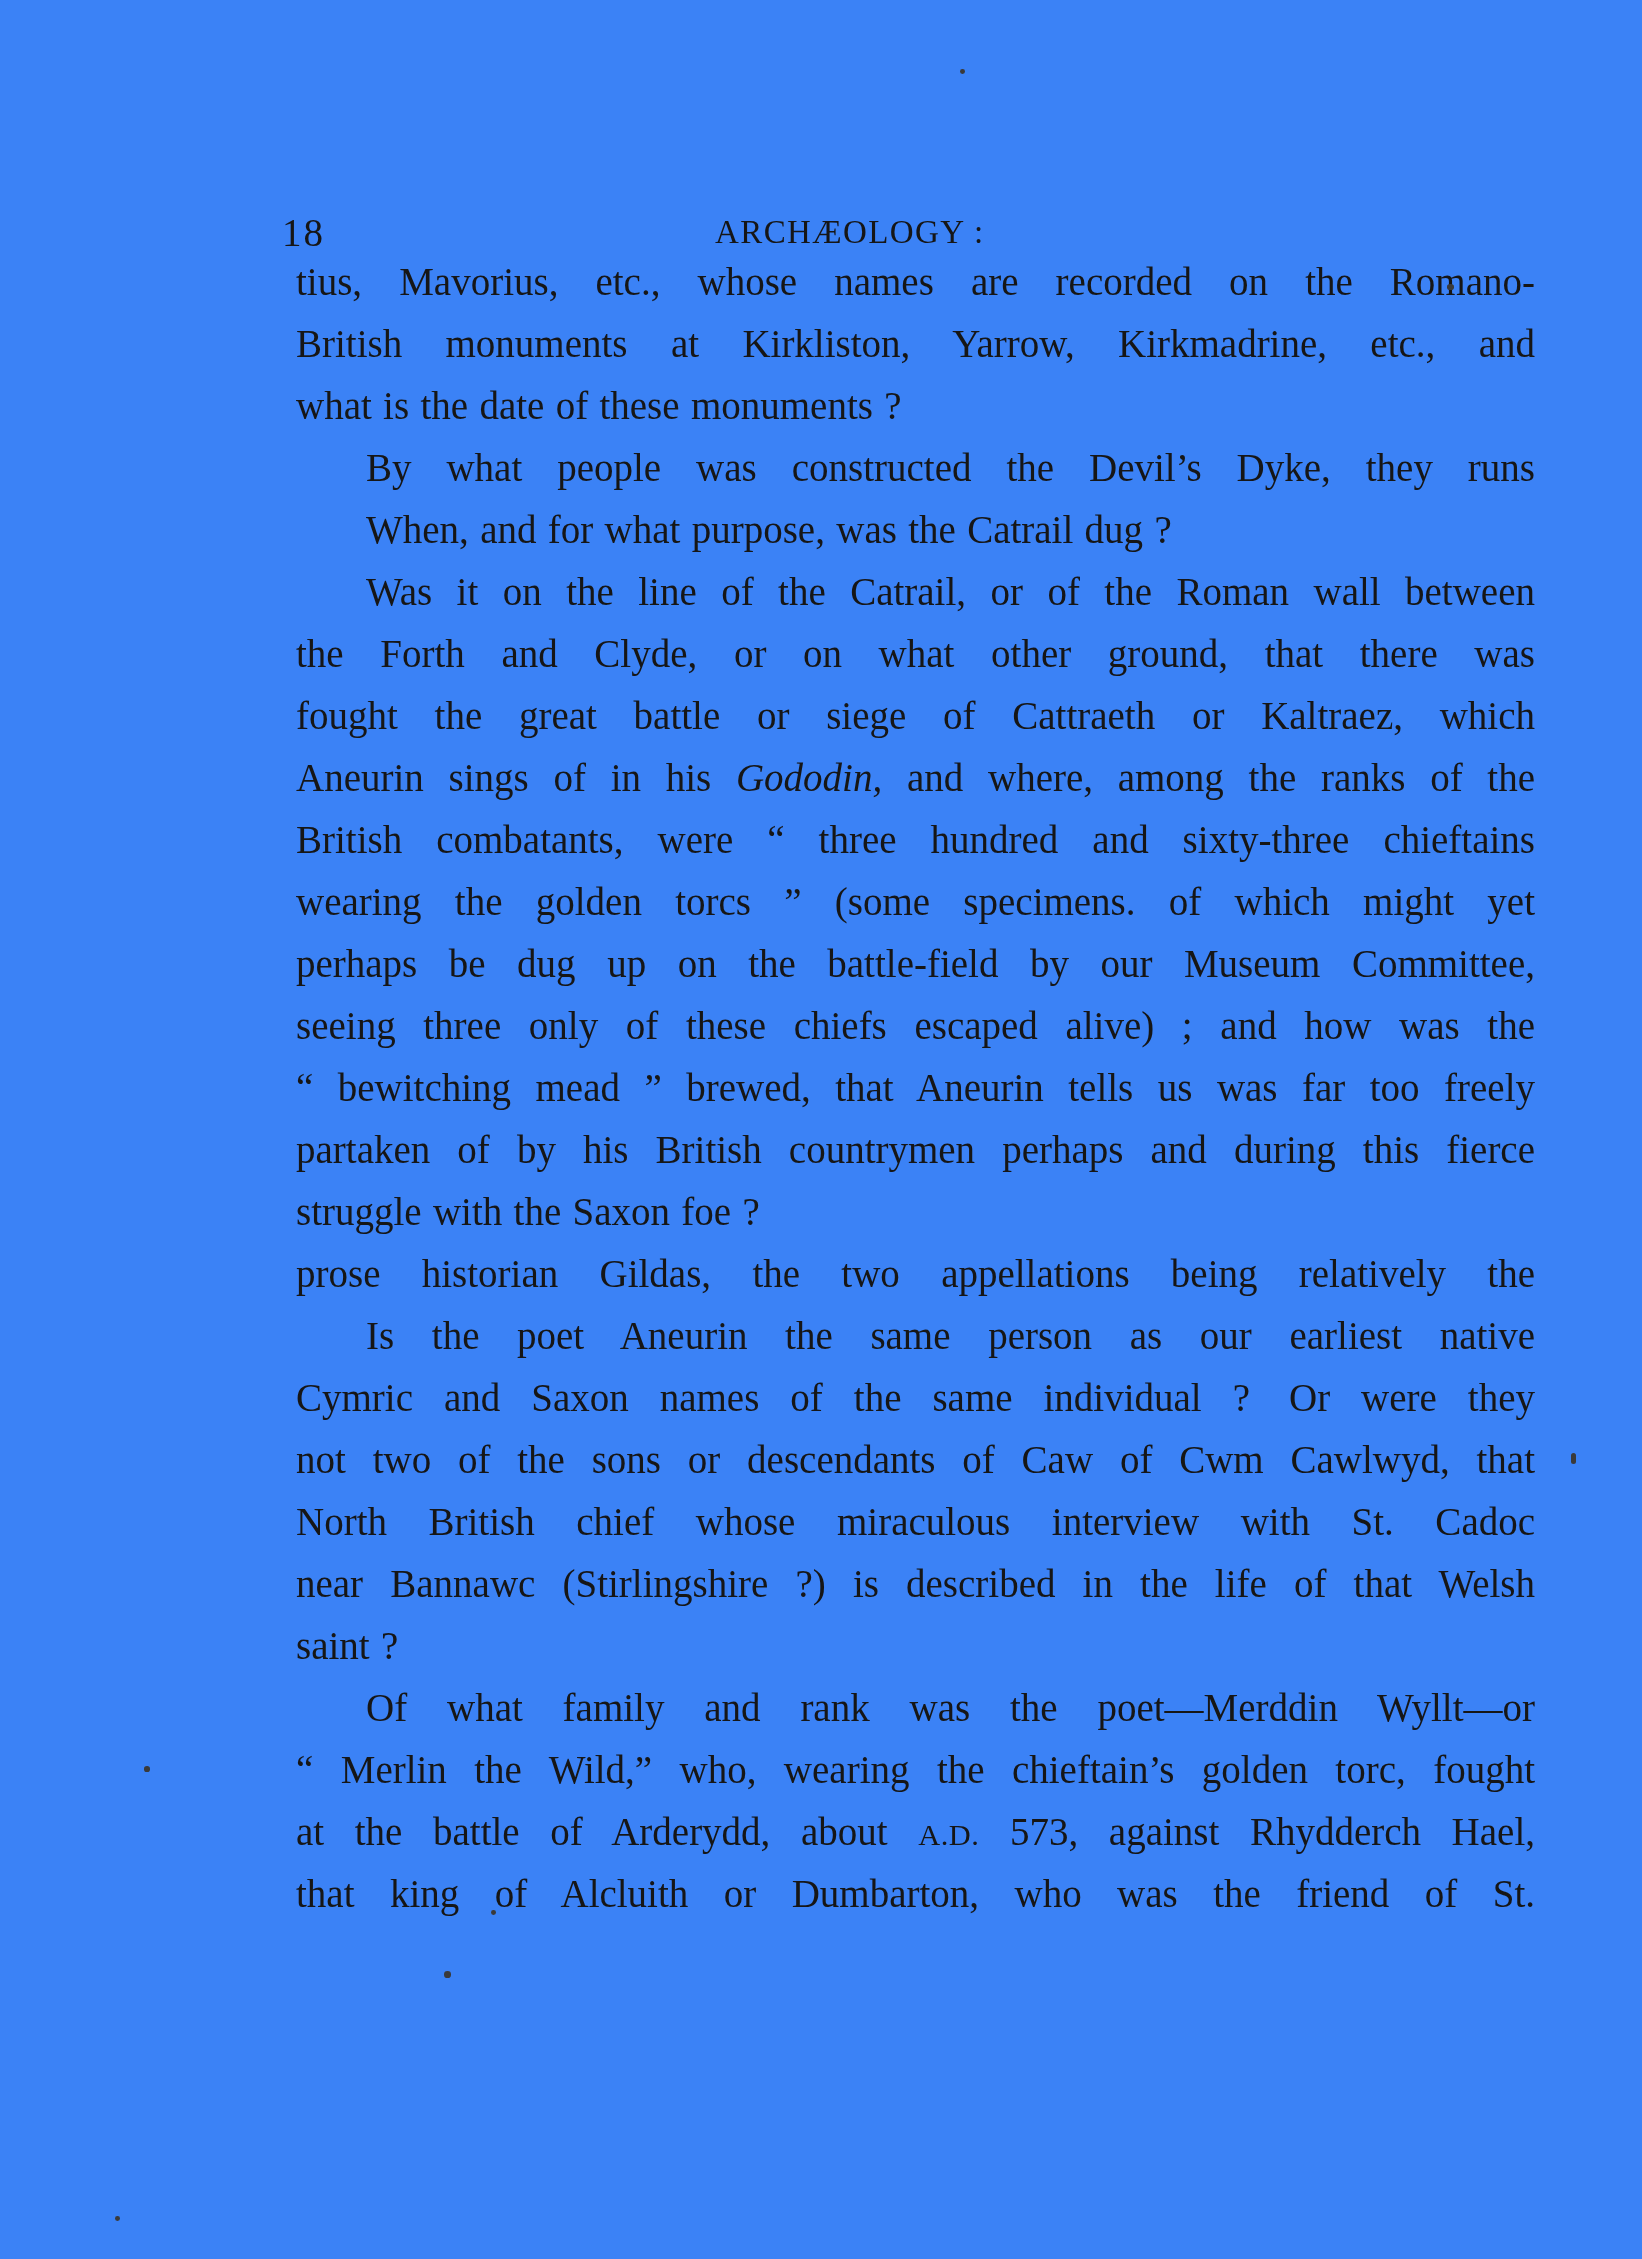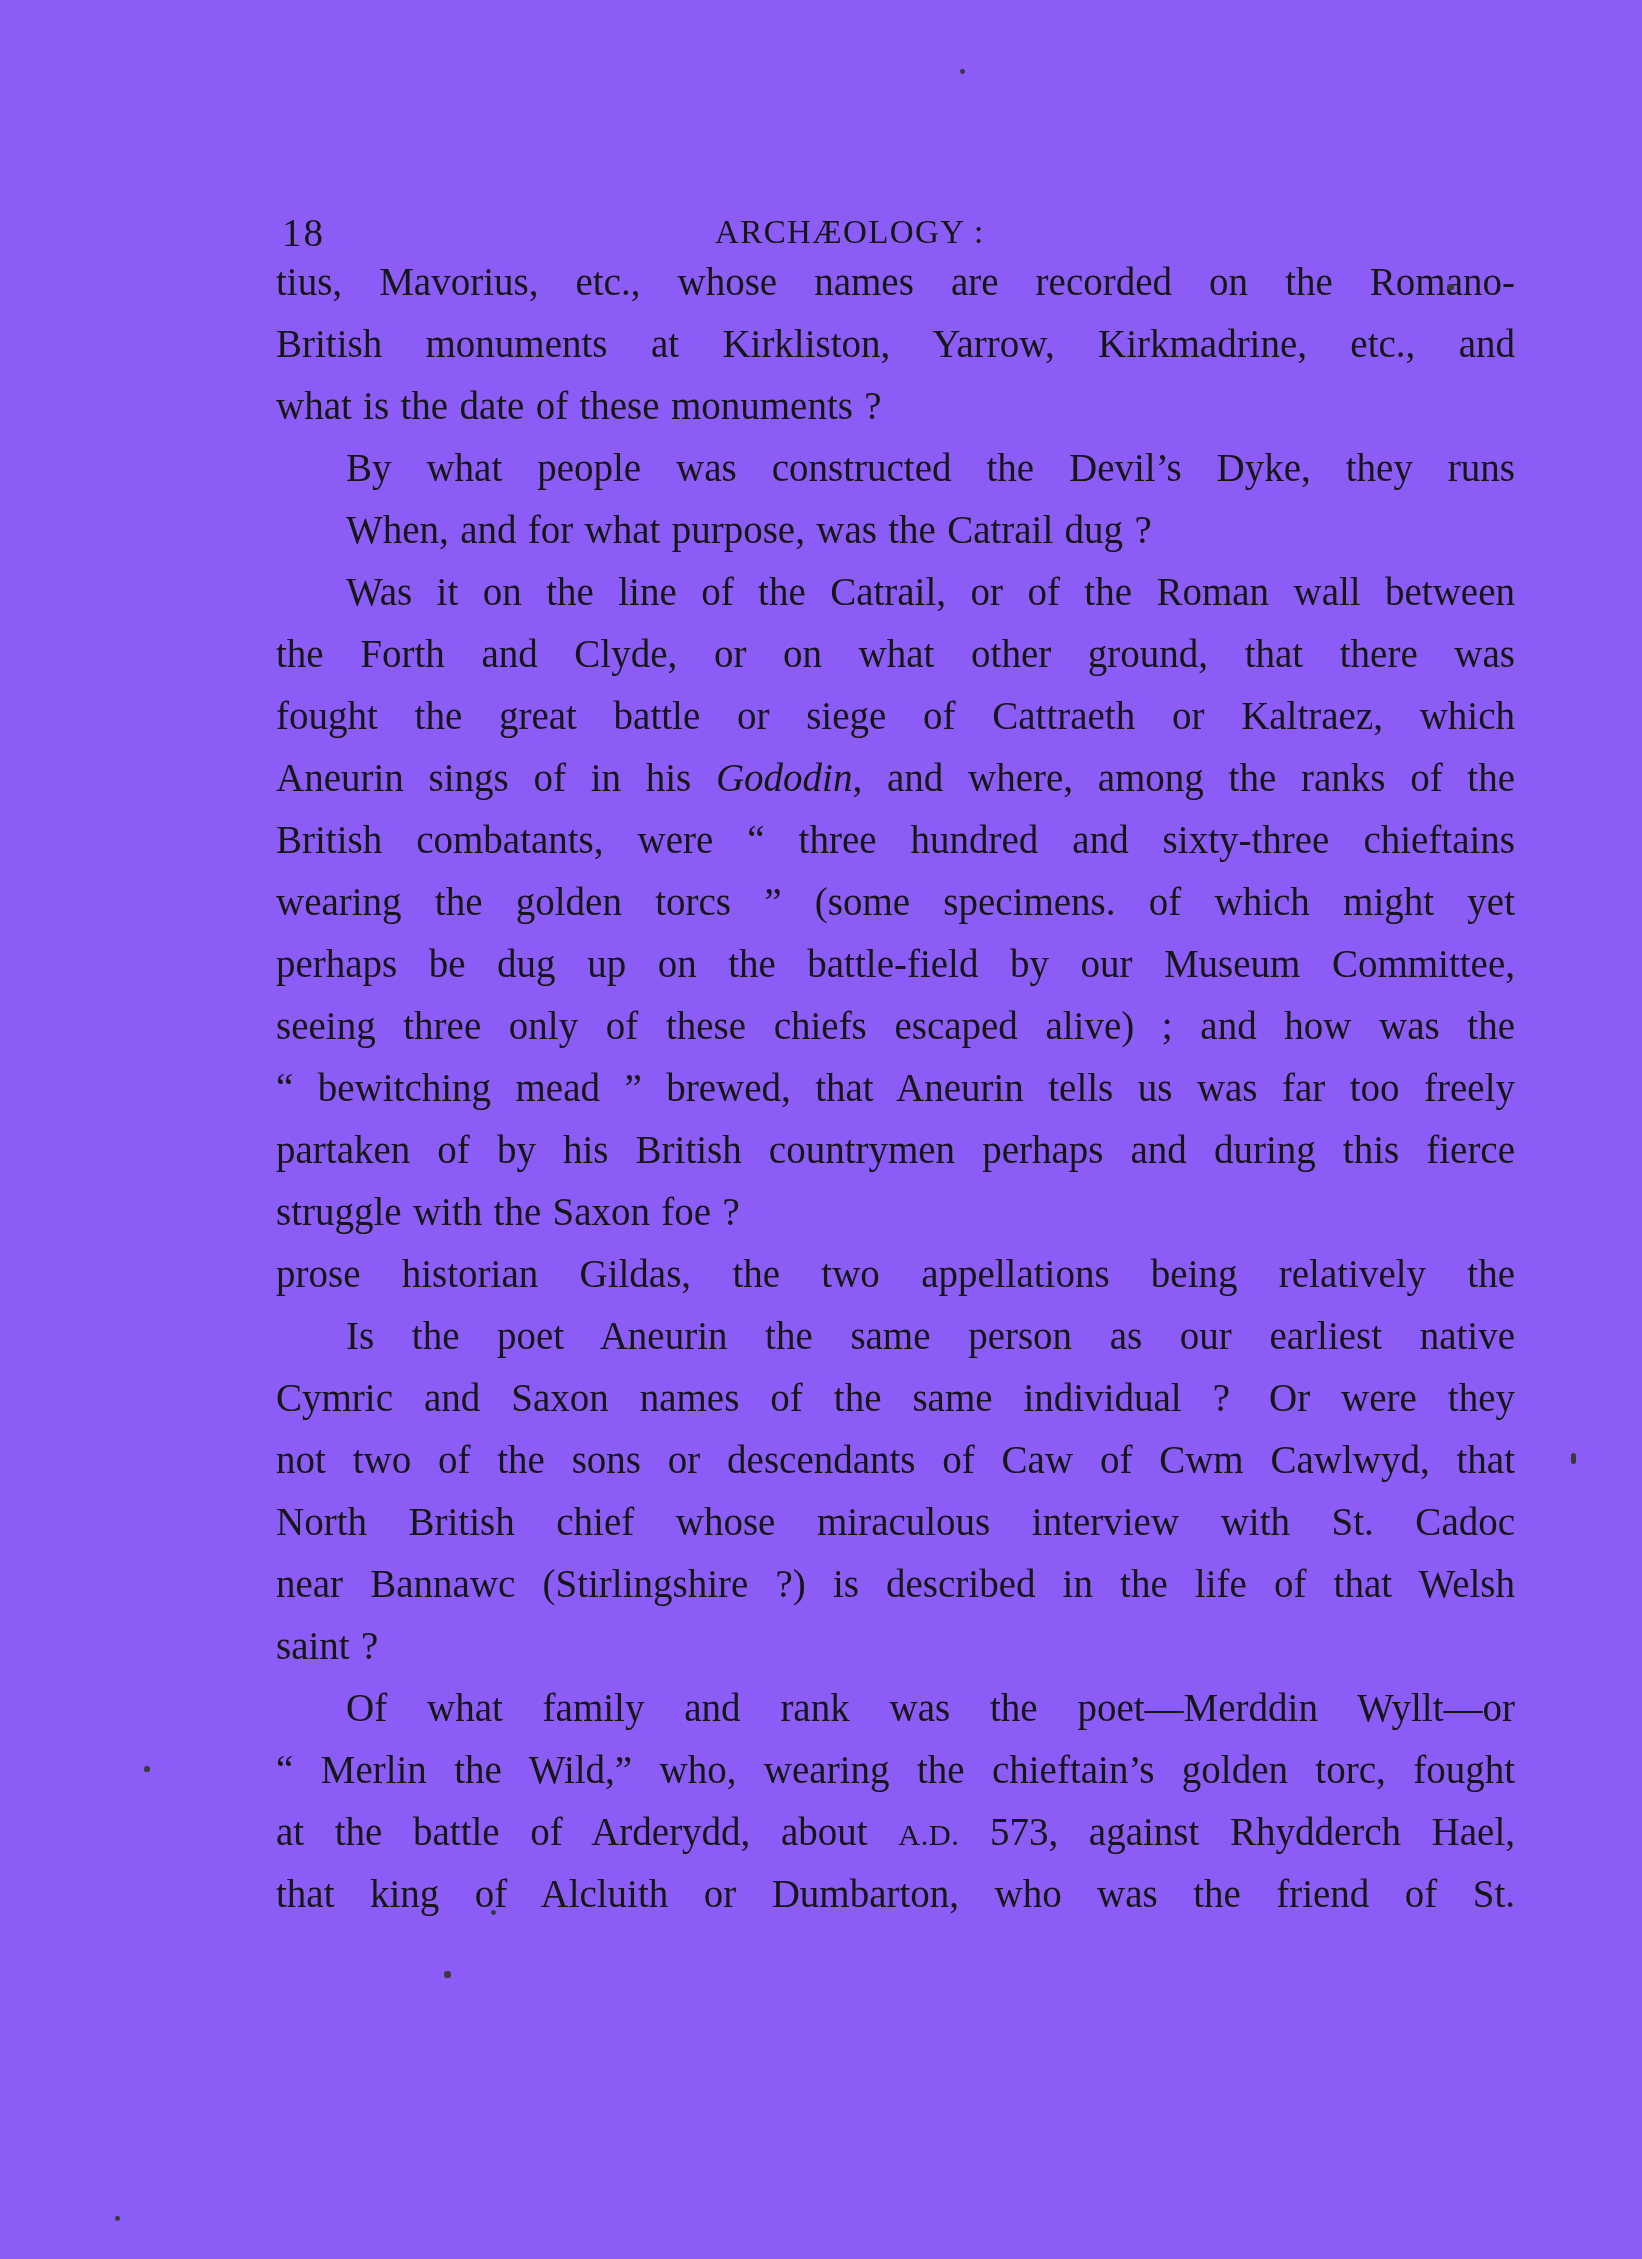--- a/index.html
+++ b/index.html
@@ -1,37 +1,37 @@
 <!DOCTYPE html>
 <html><head>
 <meta charset="utf-8">
 <style>
   html,body { margin:0; padding:0; background:#e8e8e8; }
   .page {
     position: relative;
     width: 1642px;
     height: 2260px;
     margin: 0 auto;
-    background: #8b5cf6;
+    background: #3b82f6;
     color: #161616;
     font-family: "Liberation Serif", "DejaVu Serif", serif;
     overflow: hidden;
   }
   .running-head { position: absolute; top: 210px; left: 0; width: 100%; height: 57px; }
   .page-number {
     position: absolute; left: 282px; top: 0;
     font-size: 39px; letter-spacing: 1.9px;
   }
   .running-title {
     position: absolute; left: 715px; top: 3.8px;
     font-size: 33px; letter-spacing: 1.4px;
   }
   .body-text {
     position: absolute;
-    left: 276px; top: 251px;
+    left: 296px; top: 251px;
     width: 1239px;
     font-size: 39px;
     line-height: 62px;
     word-spacing: 0.04em;
   }
   .para { margin: 0; }
   .ln {
     text-align: justify;
     text-align-last: justify;
     height: 62px;

